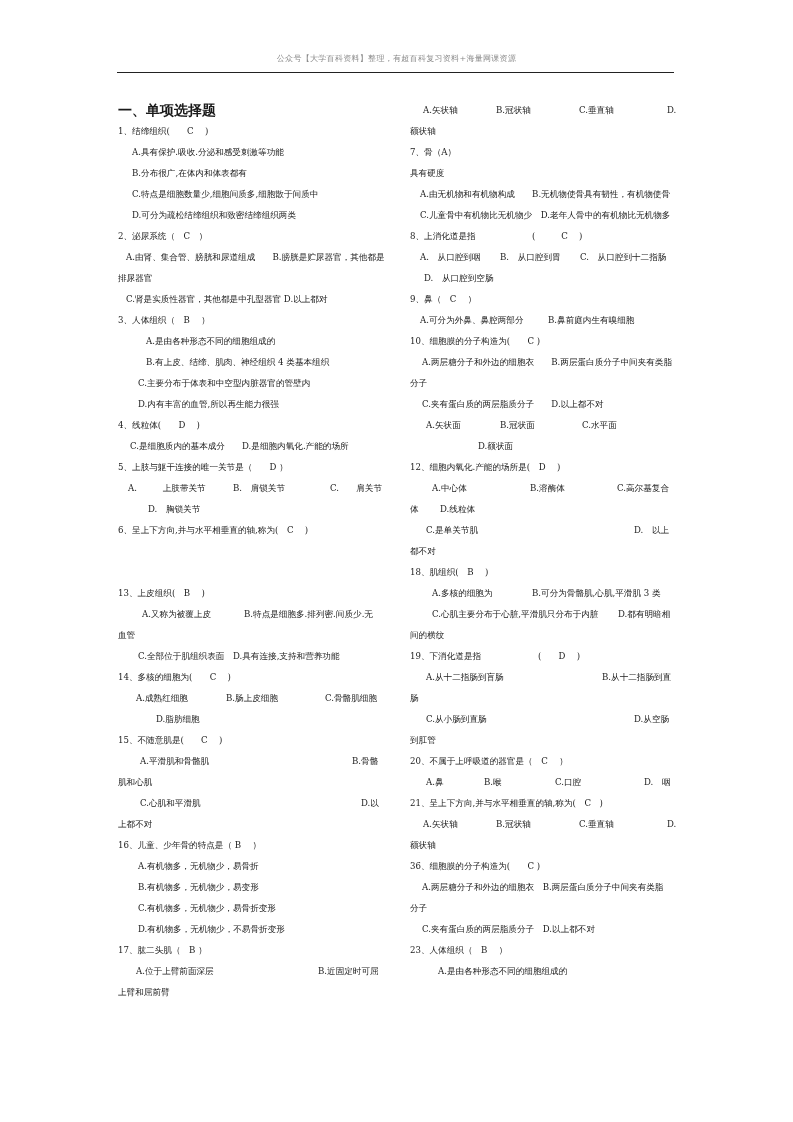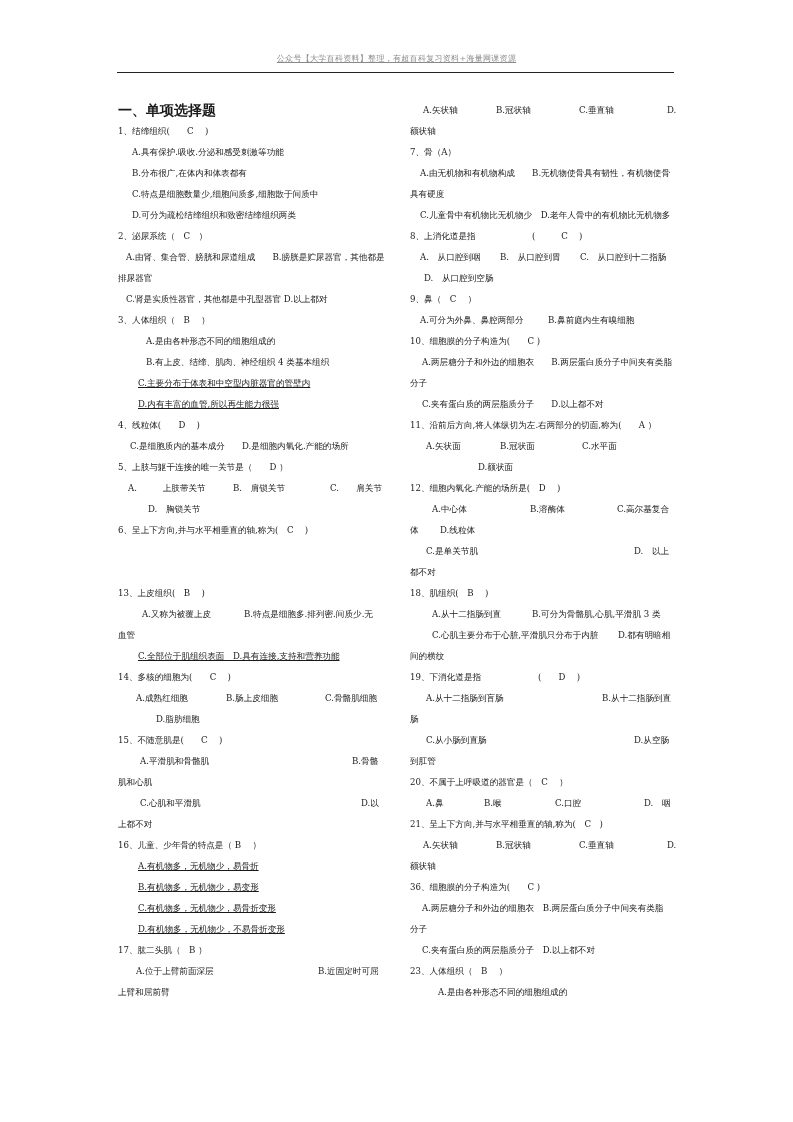--- a/index.html
+++ b/index.html
@@ -1,29 +1,29 @@
 <!DOCTYPE html>
 <html><head>
 <meta charset="utf-8">
 <style>
   html, body { margin: 0; padding: 0; background: #ffffff; }
   body { width: 793px; height: 1122px; position: relative; overflow: hidden;
          font-family: "DejaVu Serif", "Liberation Serif", serif; color: #1a1a1a; }
   .header { position: absolute; top: 53px; left: 0; width: 793px; text-align: center;
-            font-size: 8px; color: #8a8a8a; letter-spacing: 0.3px; text-decoration: underline; }
+            font-size: 8px; color: #8a8a8a; letter-spacing: 0.3px; }
   .rule { position: absolute; top: 72px; left: 117px; width: 557px; height: 0;
           border-top: 1.6px solid #222; }
   .col { position: absolute; top: 100px; width: 270px; font-size: 8.6px; line-height: 21px; }
   .col.left { left: 118px; }
   .col.right { left: 410px; width: 266px; }
   .line { white-space: nowrap; position: relative; height: 21px; }
   .section-title { font-weight: bold; font-size: 14px; }
   .q { }
   .opt { padding-left: 14px; }
-  .opt2 { padding-left: 20px; text-decoration: underline; }
+  .opt2 { padding-left: 20px; }
   .opt3 { padding-left: 28px; }
   .cell { position: absolute; top: 0; }
   .gap { height: 42px; }
 </style>
 </head>
 <body>
 
 <div class="header">公众号【大学百科资料】整理，有超百科复习资料+海量网课资源</div>
 <div class="rule"></div>
 
@@ -109,22 +109,22 @@
 <div class="col right">
   <div class="line">
     <span class="cell" style="left:13px">A.矢状轴</span>
     <span class="cell" style="left:86px">B.冠状轴</span>
     <span class="cell" style="left:169px">C.垂直轴</span>
     <span class="cell" style="left:257px">D.</span>
   </div>
   <div class="line">额状轴</div>
 
   <div class="line q">7、骨（A）</div>
+  <div class="line">具有硬度</div>
   <div class="line" style="padding-left:10px">A.由无机物和有机物构成　　B.无机物使骨具有韧性，有机物使骨</div>
-  <div class="line">具有硬度</div>
   <div class="line" style="padding-left:10px">C.儿童骨中有机物比无机物少　D.老年人骨中的有机物比无机物多</div>
 
   <div class="line q">
     <span>8、上消化道是指</span>
     <span class="cell" style="left:122px">(　　　C　 )</span>
   </div>
   <div class="line">
     <span class="cell" style="left:10px">A.　从口腔到咽</span>
     <span class="cell" style="left:90px">B.　从口腔到胃</span>
     <span class="cell" style="left:170px">C.　从口腔到十二指肠</span>
@@ -135,21 +135,20 @@
   <div class="line">
     <span class="cell" style="left:10px">A.可分为外鼻、鼻腔两部分</span>
     <span class="cell" style="left:138px">B.鼻前庭内生有嗅细胞</span>
   </div>
 
   <div class="line q">10、细胞膜的分子构造为(　　C )</div>
   <div class="line" style="padding-left:12px">A.两层糖分子和外边的细胞衣　　B.两层蛋白质分子中间夹有类脂</div>
   <div class="line">分子</div>
   <div class="line" style="padding-left:12px">C.夹有蛋白质的两层脂质分子　　D.以上都不对</div>
 
-  <div class="line q">11、沿前后方向,将人体纵切为左.右两部分的切面,称为(　　A ）</div>
   <div class="line">
     <span class="cell" style="left:16px">A.矢状面</span>
     <span class="cell" style="left:90px">B.冠状面</span>
     <span class="cell" style="left:172px">C.水平面</span>
   </div>
   <div class="line" style="padding-left:68px">D.额状面</div>
 
   <div class="line q">12、细胞内氧化.产能的场所是(　D　 )</div>
   <div class="line">
     <span class="cell" style="left:22px">A.中心体</span>
@@ -161,21 +160,21 @@
     <span class="cell" style="left:30px">D.线粒体</span>
   </div>
   <div class="line">
     <span class="cell" style="left:16px">C.是单关节肌</span>
     <span class="cell" style="left:224px">D.　以上</span>
   </div>
   <div class="line">都不对</div>
 
   <div class="line q">18、肌组织(　B　 )</div>
   <div class="line">
-    <span class="cell" style="left:22px">A.从十二指肠到直</span>
+    <span class="cell" style="left:22px">A.多核的细胞为</span>
     <span class="cell" style="left:122px">B.可分为骨骼肌,心肌,平滑肌 3 类</span>
   </div>
   <div class="line">
     <span class="cell" style="left:22px">C.心肌主要分布于心脏,平滑肌只分布于内脏</span>
     <span class="cell" style="left:208px">D.都有明暗相</span>
   </div>
   <div class="line">间的横纹</div>
 
   <div class="line q">
     <span>19、下消化道是指</span>

